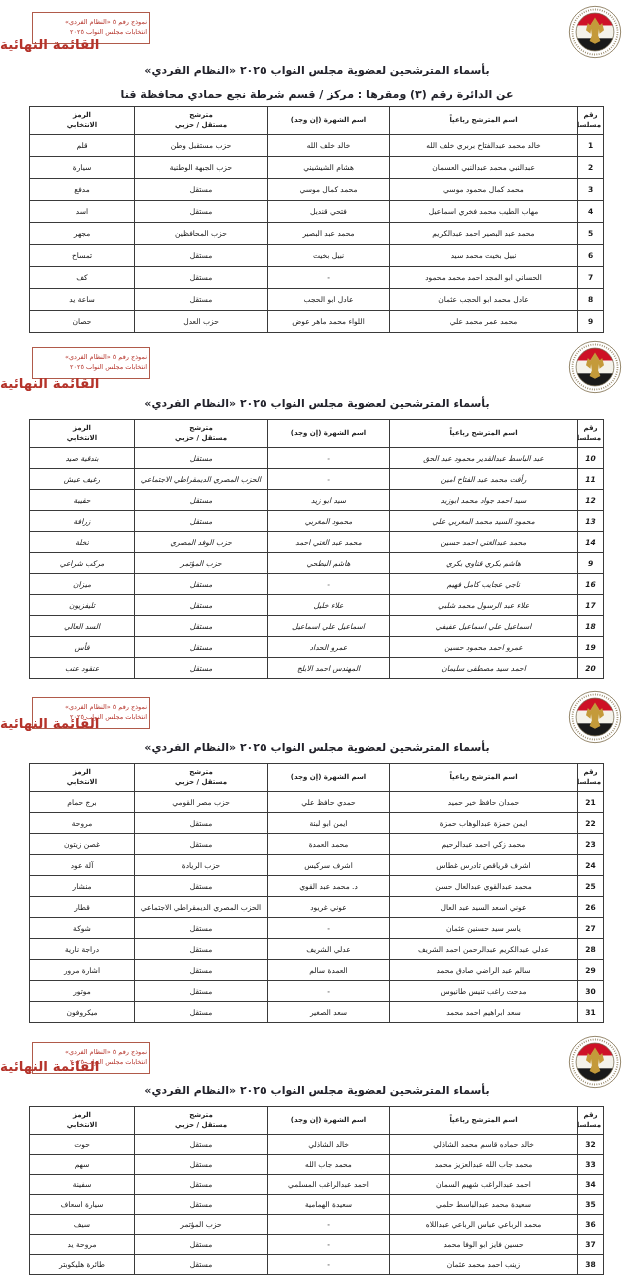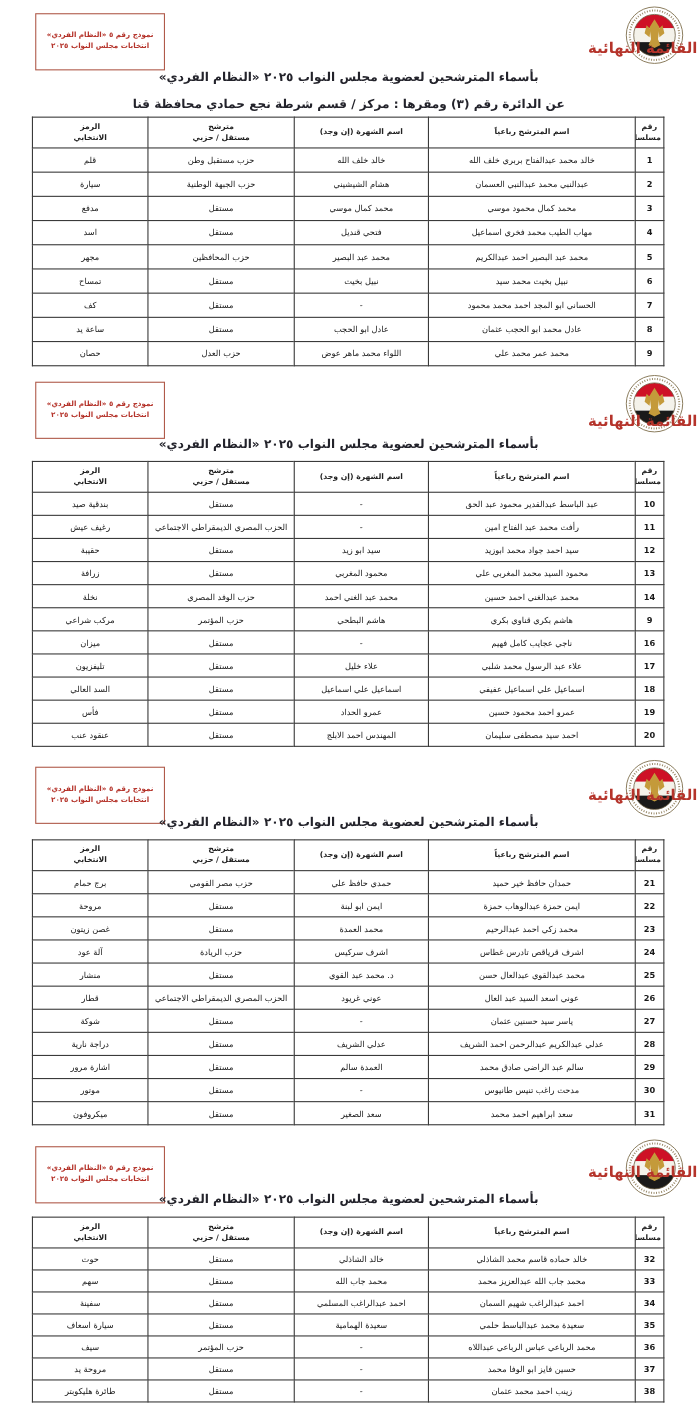--- a/index.html
+++ b/index.html
@@ -5,28 +5,28 @@
   html,body{margin:0;padding:0;}
   body{
     width:634px;height:1280px;background:#ffffff;overflow:hidden;
     font-family:"DejaVu Sans", sans-serif;direction:rtl;color:#1c1c1c;
   }
   .page{position:relative;width:634px;}
   .p1{height:335px;} .p2{height:350px;} .p3{height:345px;} .p4{height:250px;}
 
   .stamp{
     position:absolute;left:32px;top:12px;width:112px;
-    border:1px solid #b05a4a;color:#b5342b;text-align:center;
-    font-size:6.5px;line-height:1.5;font-weight:bold;padding:15px 2px;
+    border:1px solid #b05a4a;color:#b5342b;text-align:right;
+    font-size:6.5px;line-height:1.5;font-weight:normal;padding:5px 2px;
     direction:rtl;
   }
   .seal{position:absolute;right:12px;top:5px;width:54px;height:54px;}
 
   .title{
-    position:absolute;left:0;right:0;margin:0;text-align:right;
+    position:absolute;left:0;right:0;margin:0;text-align:left;
     color:#b5342b;font-size:13.5px;font-weight:bold;letter-spacing:0;
   }
   .subtitle{
     position:absolute;left:0;right:0;margin:0;text-align:center;
     color:#23232b;font-size:11px;font-weight:bold;
   }
   .district{
     position:absolute;left:0;right:0;margin:0;text-align:center;
     color:#23232b;font-size:11px;font-weight:bold;
   }
@@ -44,21 +44,21 @@
 
   table.cand th, table.cand td{
     border:1px solid #3a3a3a;padding:0 2px;text-align:center;
     vertical-align:middle;overflow:hidden;
   }
   table.cand th{
     font-size:7px;font-weight:bold;color:#222;height:27px;
     white-space:pre-line;line-height:1.35;
   }
   table.cand td{font-size:7.5px;color:#181818;}
-  .p1 td{height:21px;} .p2 td{height:20px;} .p3 td{height:20px;margin-top:17px;} .p4 td{height:19px;}
+  .p1 td{height:21px;} .p2 td{height:20px;font-style:italic;} .p3 td{height:20px;margin-top:17px;} .p4 td{height:19px;}
   td[data-name="serial-cell"]{font-size:8px;font-weight:bold;}
 
   col.c-serial{width:26px;} col.c-name{width:188px;} col.c-alias{width:122px;}
   col.c-aff{width:133px;}   col.c-sym{width:105px;}
 </style>
 </head>
 <body data-name="final-candidate-list-document">
 
 <section class="page p1" data-name="list-page-1">
   <div class="stamp" data-name="form-number-stamp">

